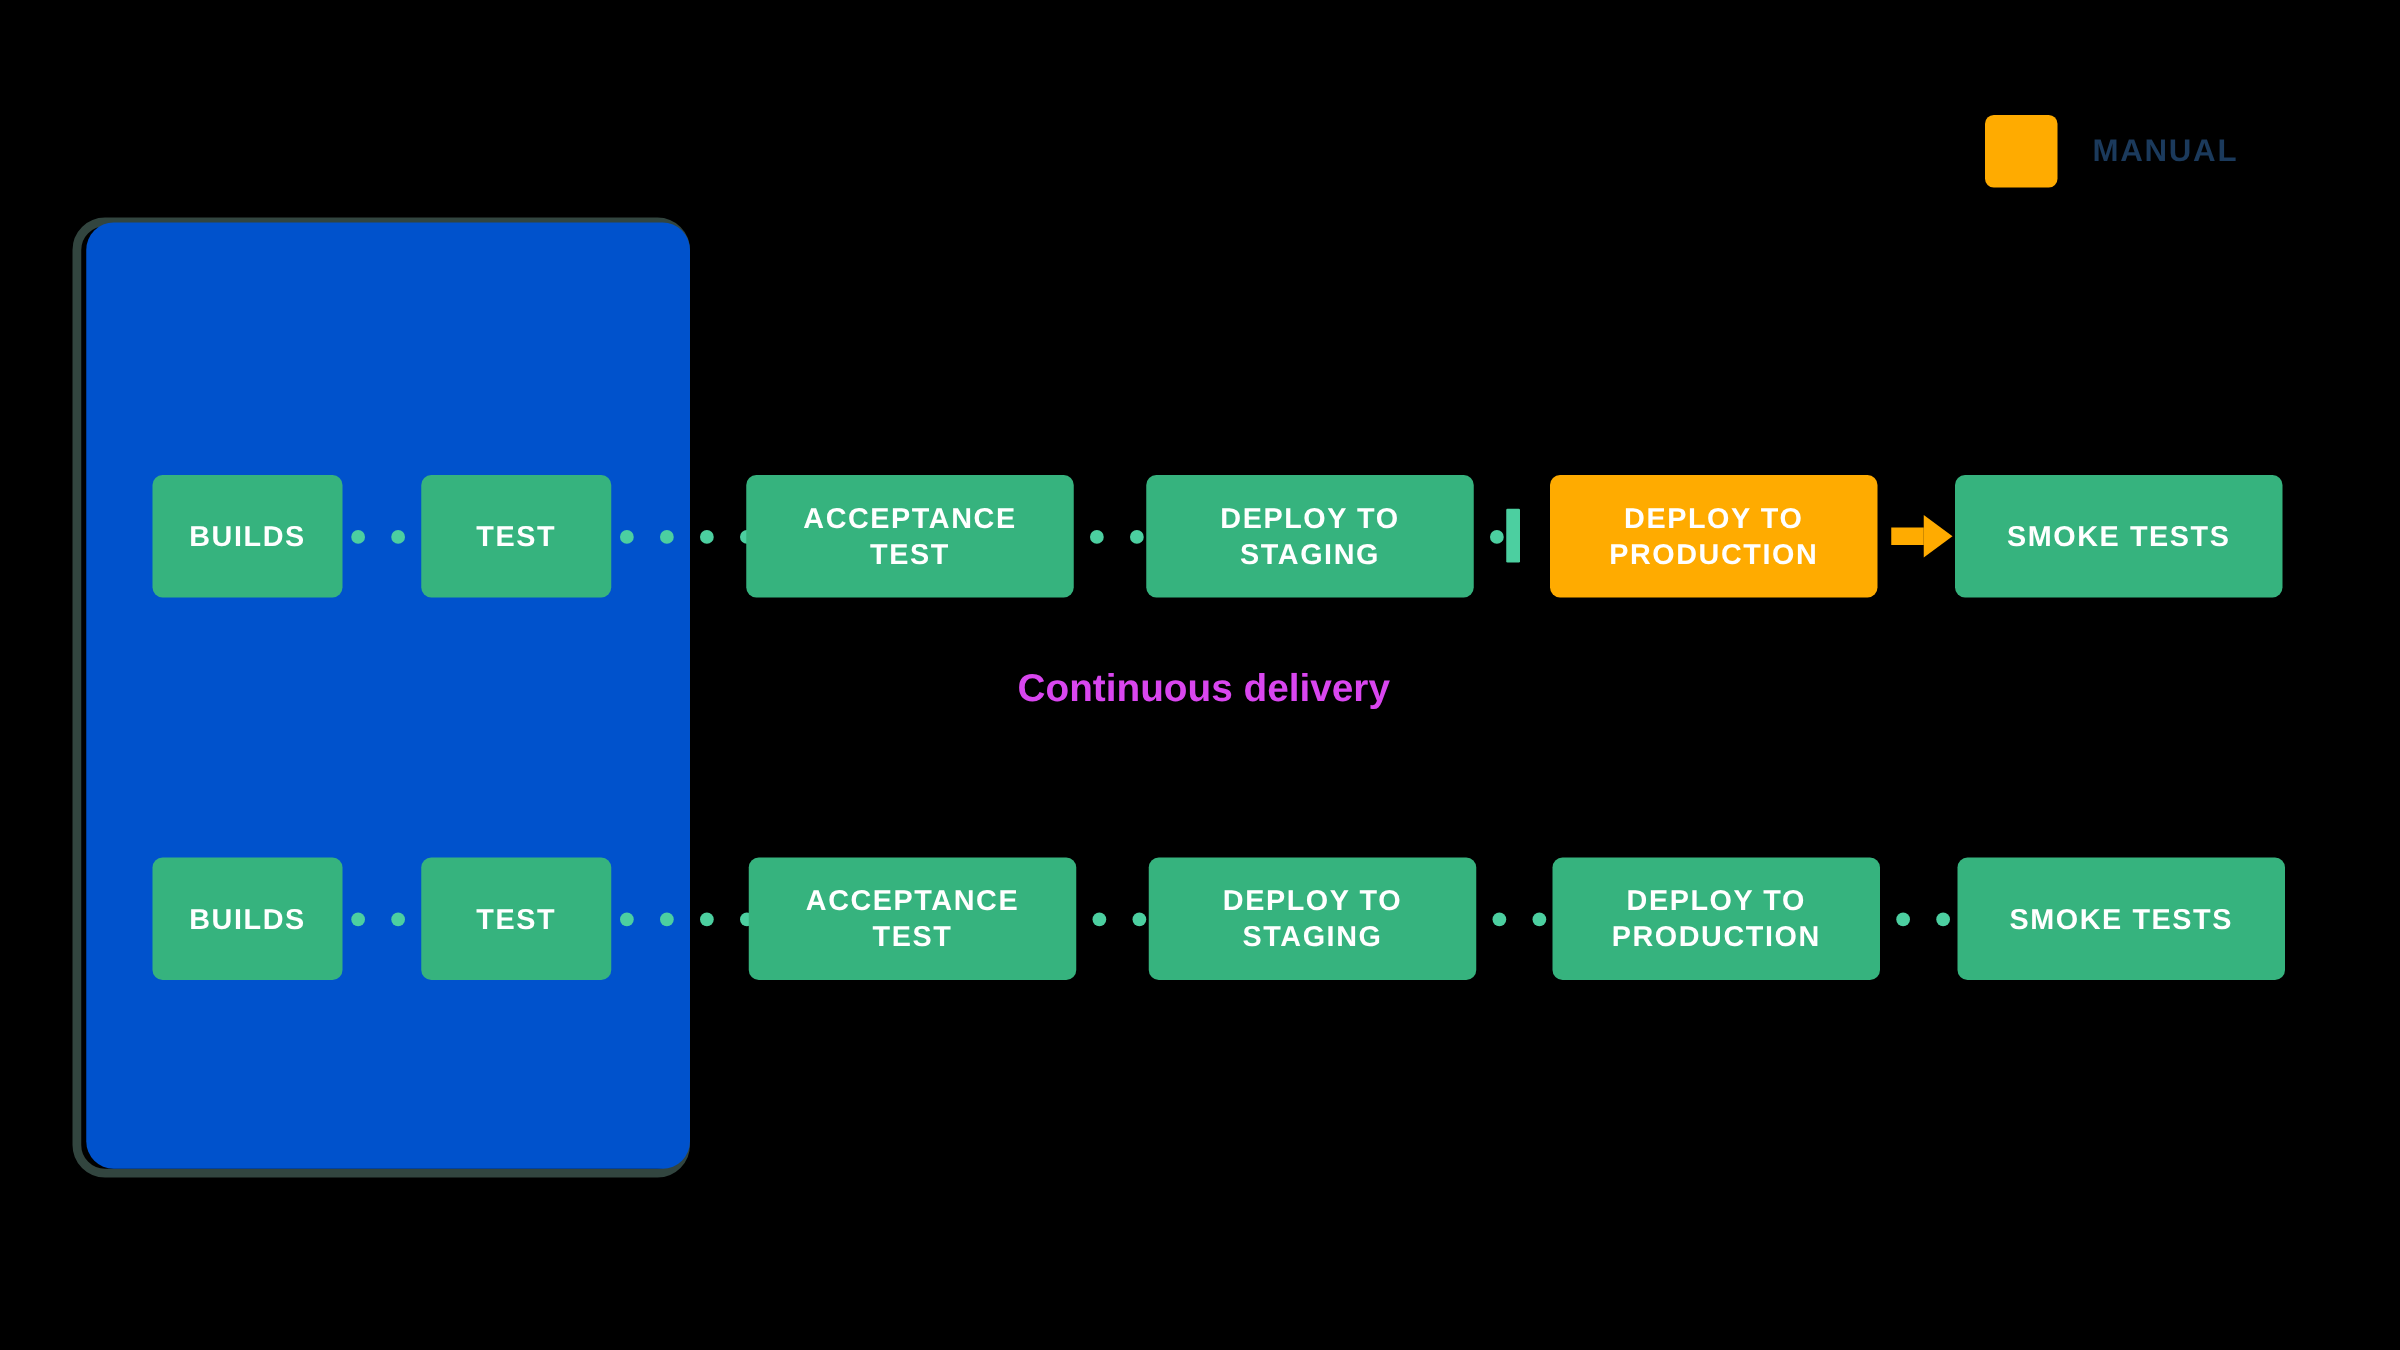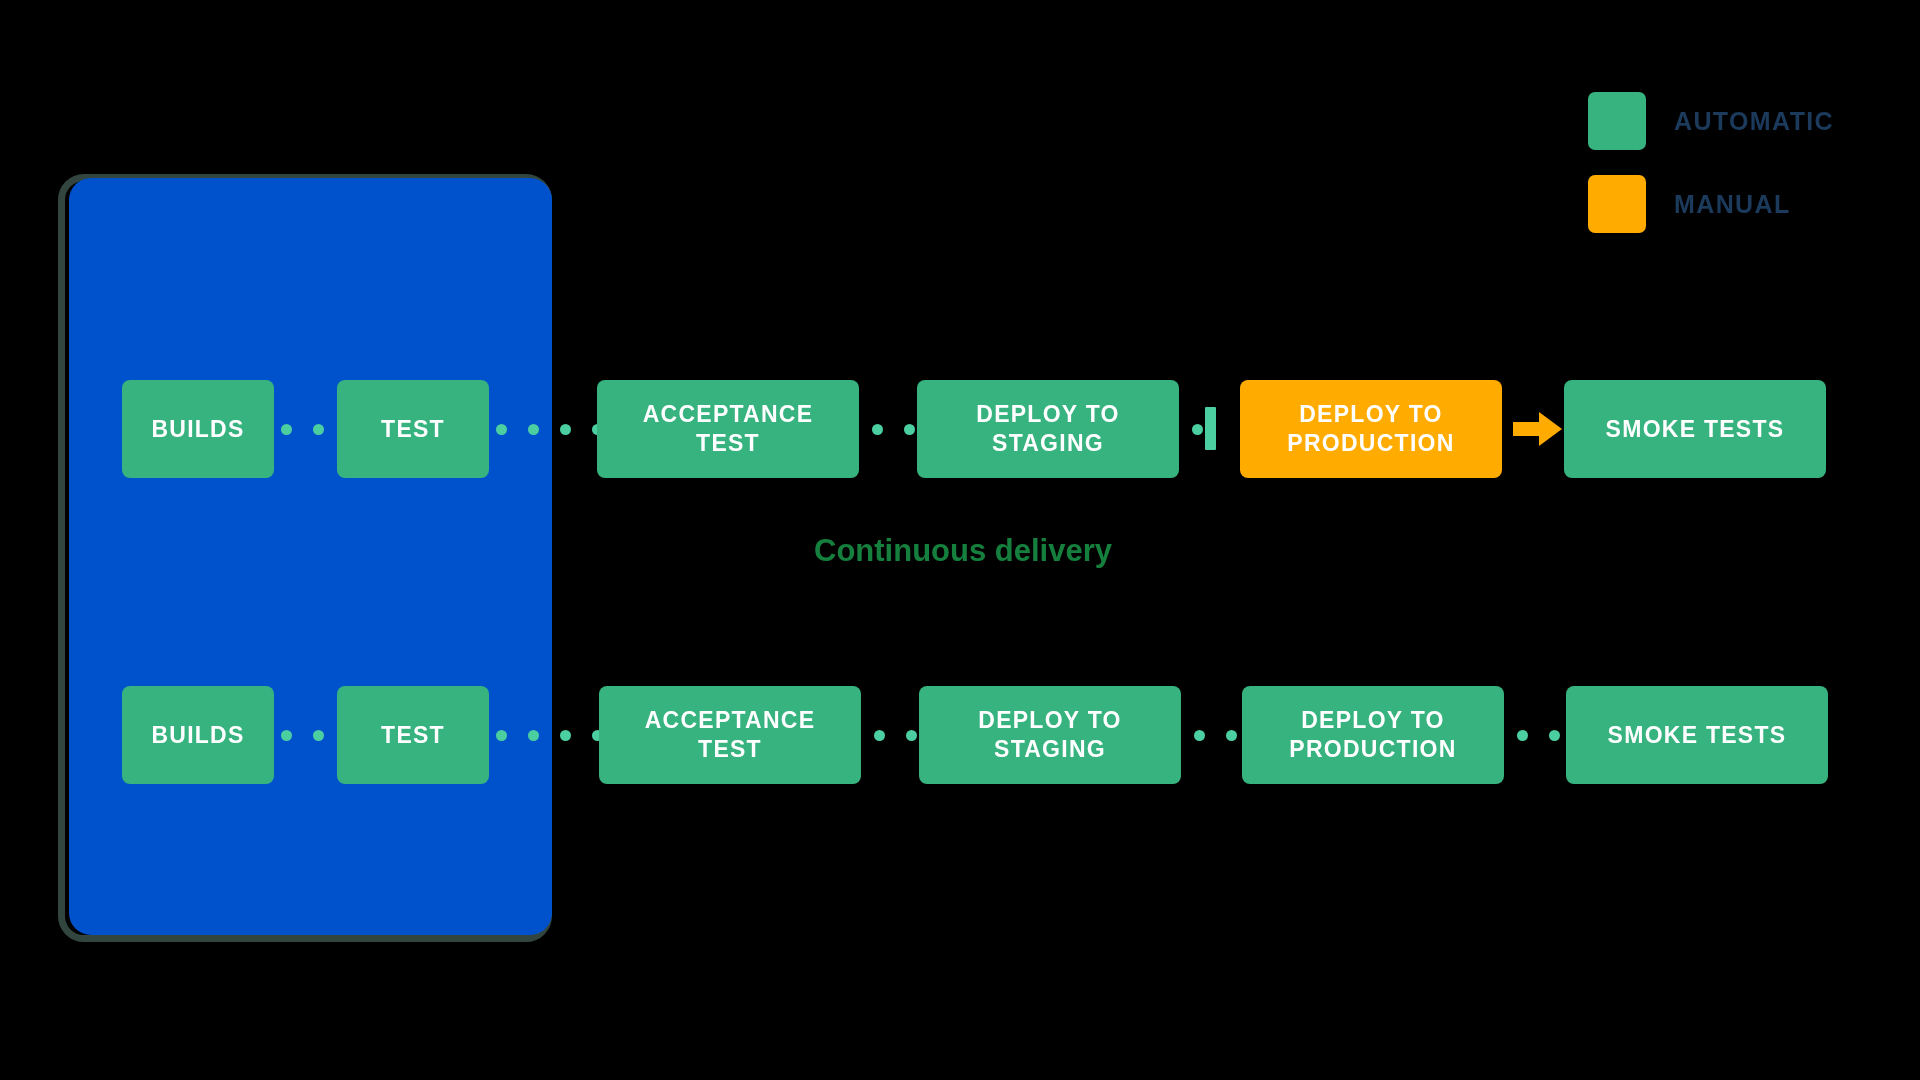--- a/index.html
+++ b/index.html
@@ -149,34 +149,30 @@
     border-top: 17px solid transparent;
     border-bottom: 17px solid transparent;
     border-left: 23px solid #FFAB00;
   }
 
   
   .flow-caption {
     position: absolute;
     font-size: 31px;
     font-weight: 700;
-    color: #15803d;
+    color: #d946ef;
     white-space: nowrap;
   }
 </style>
 </head>
 <body>
 
 <div class="canvas">
 
   <div class="legend">
-    <div class="legend-row">
-      <span class="legend-swatch" style="background:#36B37E"></span>
-      <span class="legend-label">AUTOMATIC</span>
-    </div>
     <div class="legend-row">
       <span class="legend-swatch" style="background:#FFAB00"></span>
       <span class="legend-label">MANUAL</span>
     </div>
   </div>
 
   <div class="ci-shadow"></div>
   <div class="ci-panel"></div>
 
   <div class="stage green" style="left:122px; top:380px; width:152px; height:98px;">

